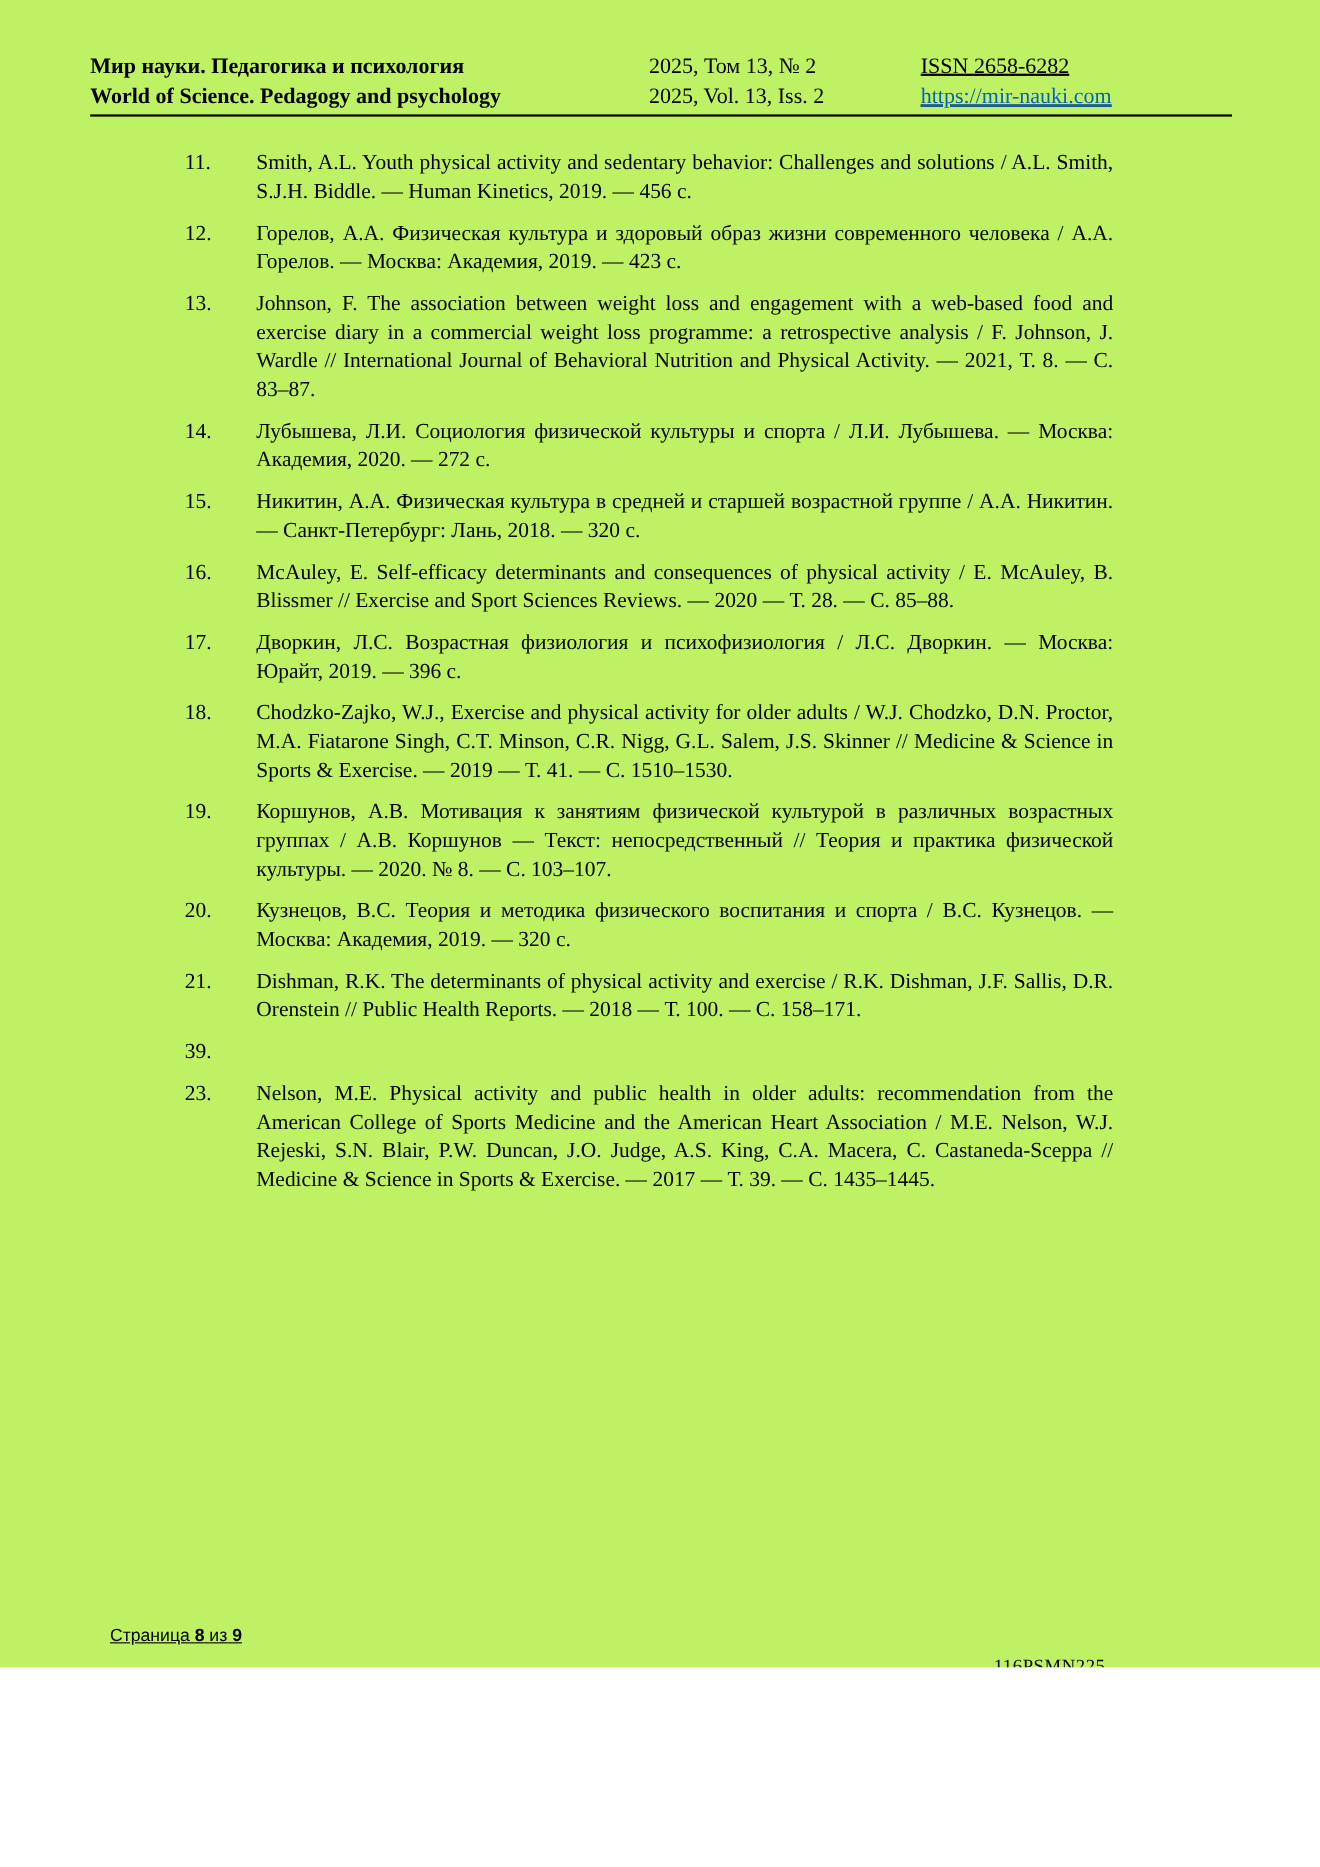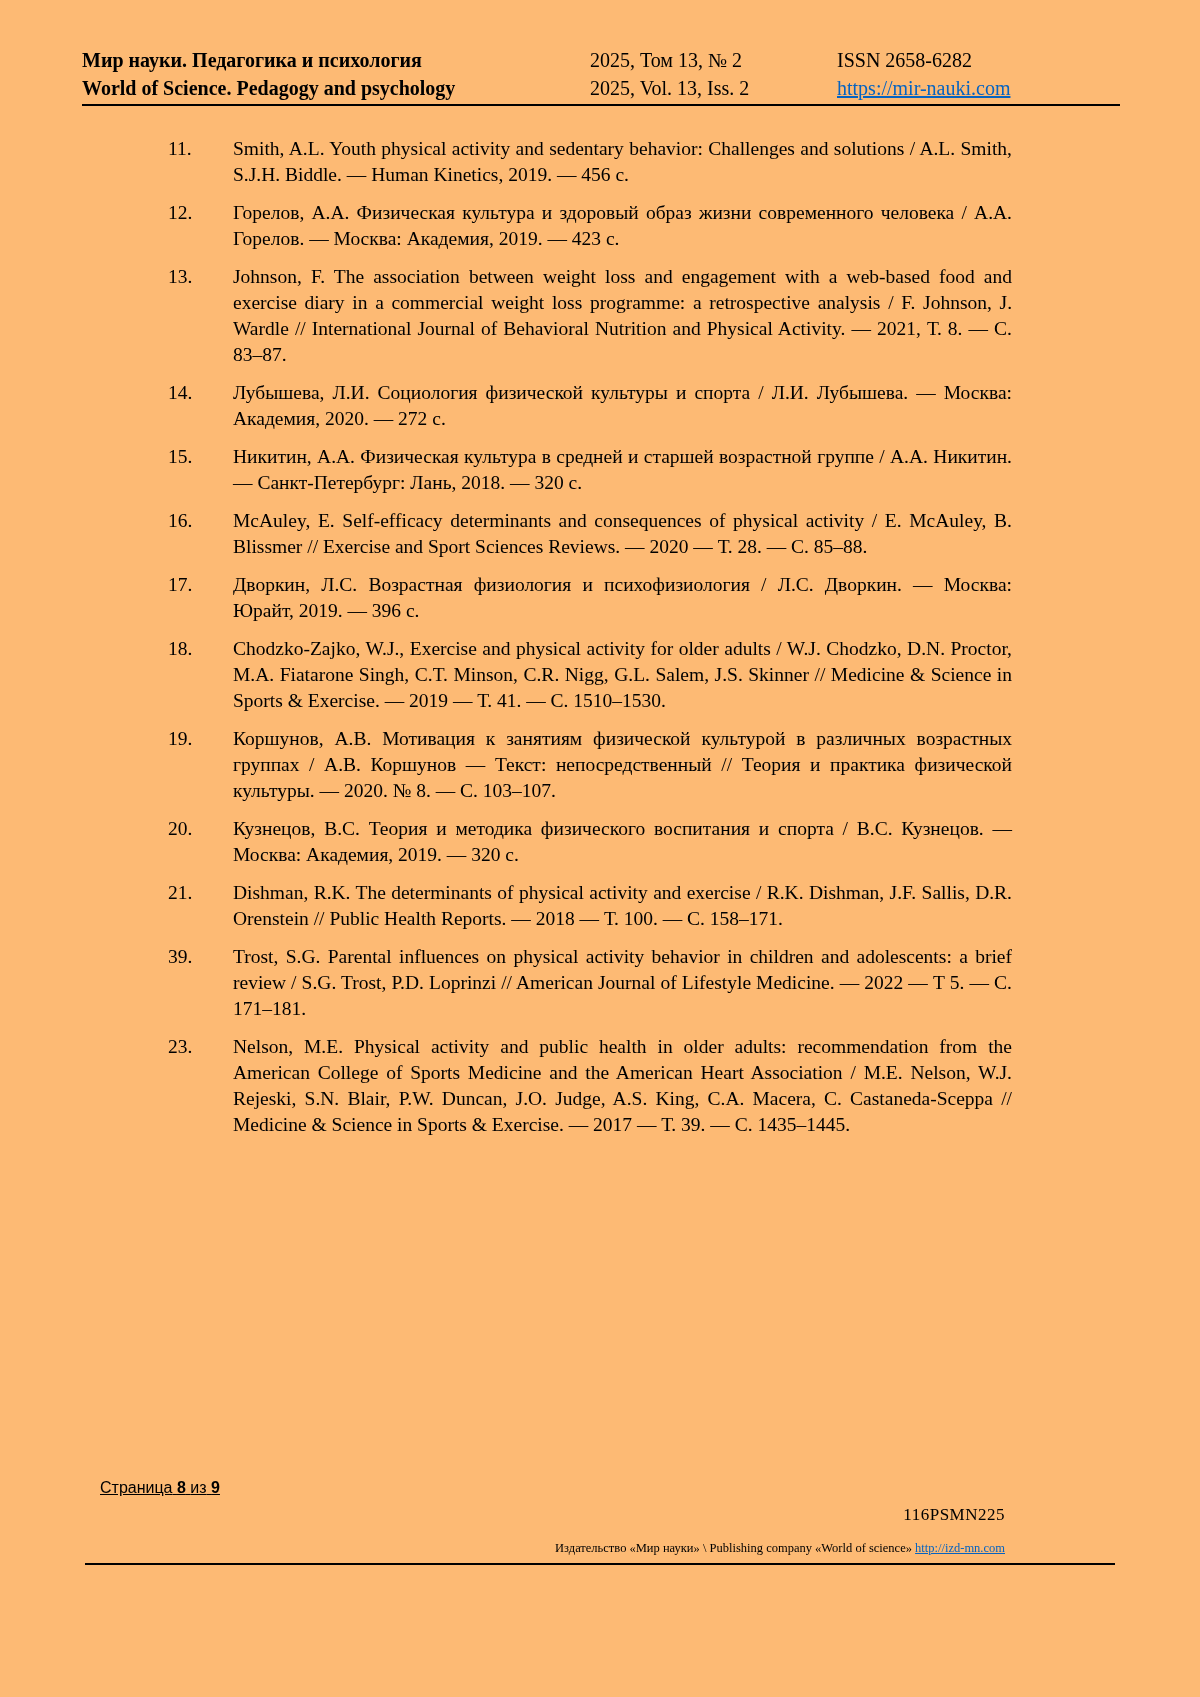--- a/index.html
+++ b/index.html
@@ -1,41 +1,41 @@
 <!DOCTYPE html>
 <html><head>
 <meta charset="utf-8">
 <style>
   * { margin: 0; padding: 0; box-sizing: border-box; }
   html, body { background: #ffffff; }
   .page {
     position: relative;
     width: 1200px;
-    height: 1697px;
+    height: 1516px;
     margin: 0 auto;
-    background: #fdba74;
+    background: #bef264;
     color: #000000;
     font-family: "Liberation Serif", serif;
     overflow: hidden;
     padding-left: 21px;
   }
 
   
   .header {
     position: absolute;
     top: 46px;
     left: 82px;
     right: 80px;
     display: flex;
     font-size: 20px;
     line-height: 28px;
   }
   .header-col-left  { width: 508px; font-weight: bold; }
   .header-col-mid   { width: 247px; }
-  .header-col-right { flex: 1; }
+  .header-col-right { flex: 1; text-decoration: underline; }
   .link {
     color: #0563c1;
     text-decoration: underline;
     cursor: pointer;
   }
   .header-rule {
     position: absolute;
     top: 104px;
     left: 82px;
     right: 80px;
@@ -174,21 +174,20 @@
       <span class="ref-text">Кузнецов, В.С. Теория и методика физического воспитания и спорта / В.С. Кузнецов. — Москва: Академия, 2019. — 320 с.</span>
     </li>
 
     <li class="ref-item">
       <span class="ref-num">21.</span>
       <span class="ref-text">Dishman, R.K. The determinants of physical activity and exercise / R.K. Dishman, J.F. Sallis, D.R. Orenstein // Public Health Reports. — 2018 — Т. 100. — С. 158–171.</span>
     </li>
 
     <li class="ref-item">
       <span class="ref-num">39.</span>
-      <span class="ref-text">Trost, S.G. Parental influences on physical activity behavior in children and adolescents: a brief review / S.G. Trost, P.D. Loprinzi // American Journal of Lifestyle Medicine. — 2022 — Т 5. — С. 171–181.</span>
     </li>
 
     <li class="ref-item">
       <span class="ref-num">23.</span>
       <span class="ref-text">Nelson, M.E. Physical activity and public health in older adults: recommendation from the American College of Sports Medicine and the American Heart Association / M.E. Nelson, W.J. Rejeski, S.N. Blair, P.W. Duncan, J.O. Judge, A.S. King, C.A. Macera, C. Castaneda-Sceppa // Medicine &amp; Science in Sports &amp; Exercise. — 2017 — Т. 39. — С. 1435–1445.</span>
     </li>
 
   </ol>
   </main>
 

